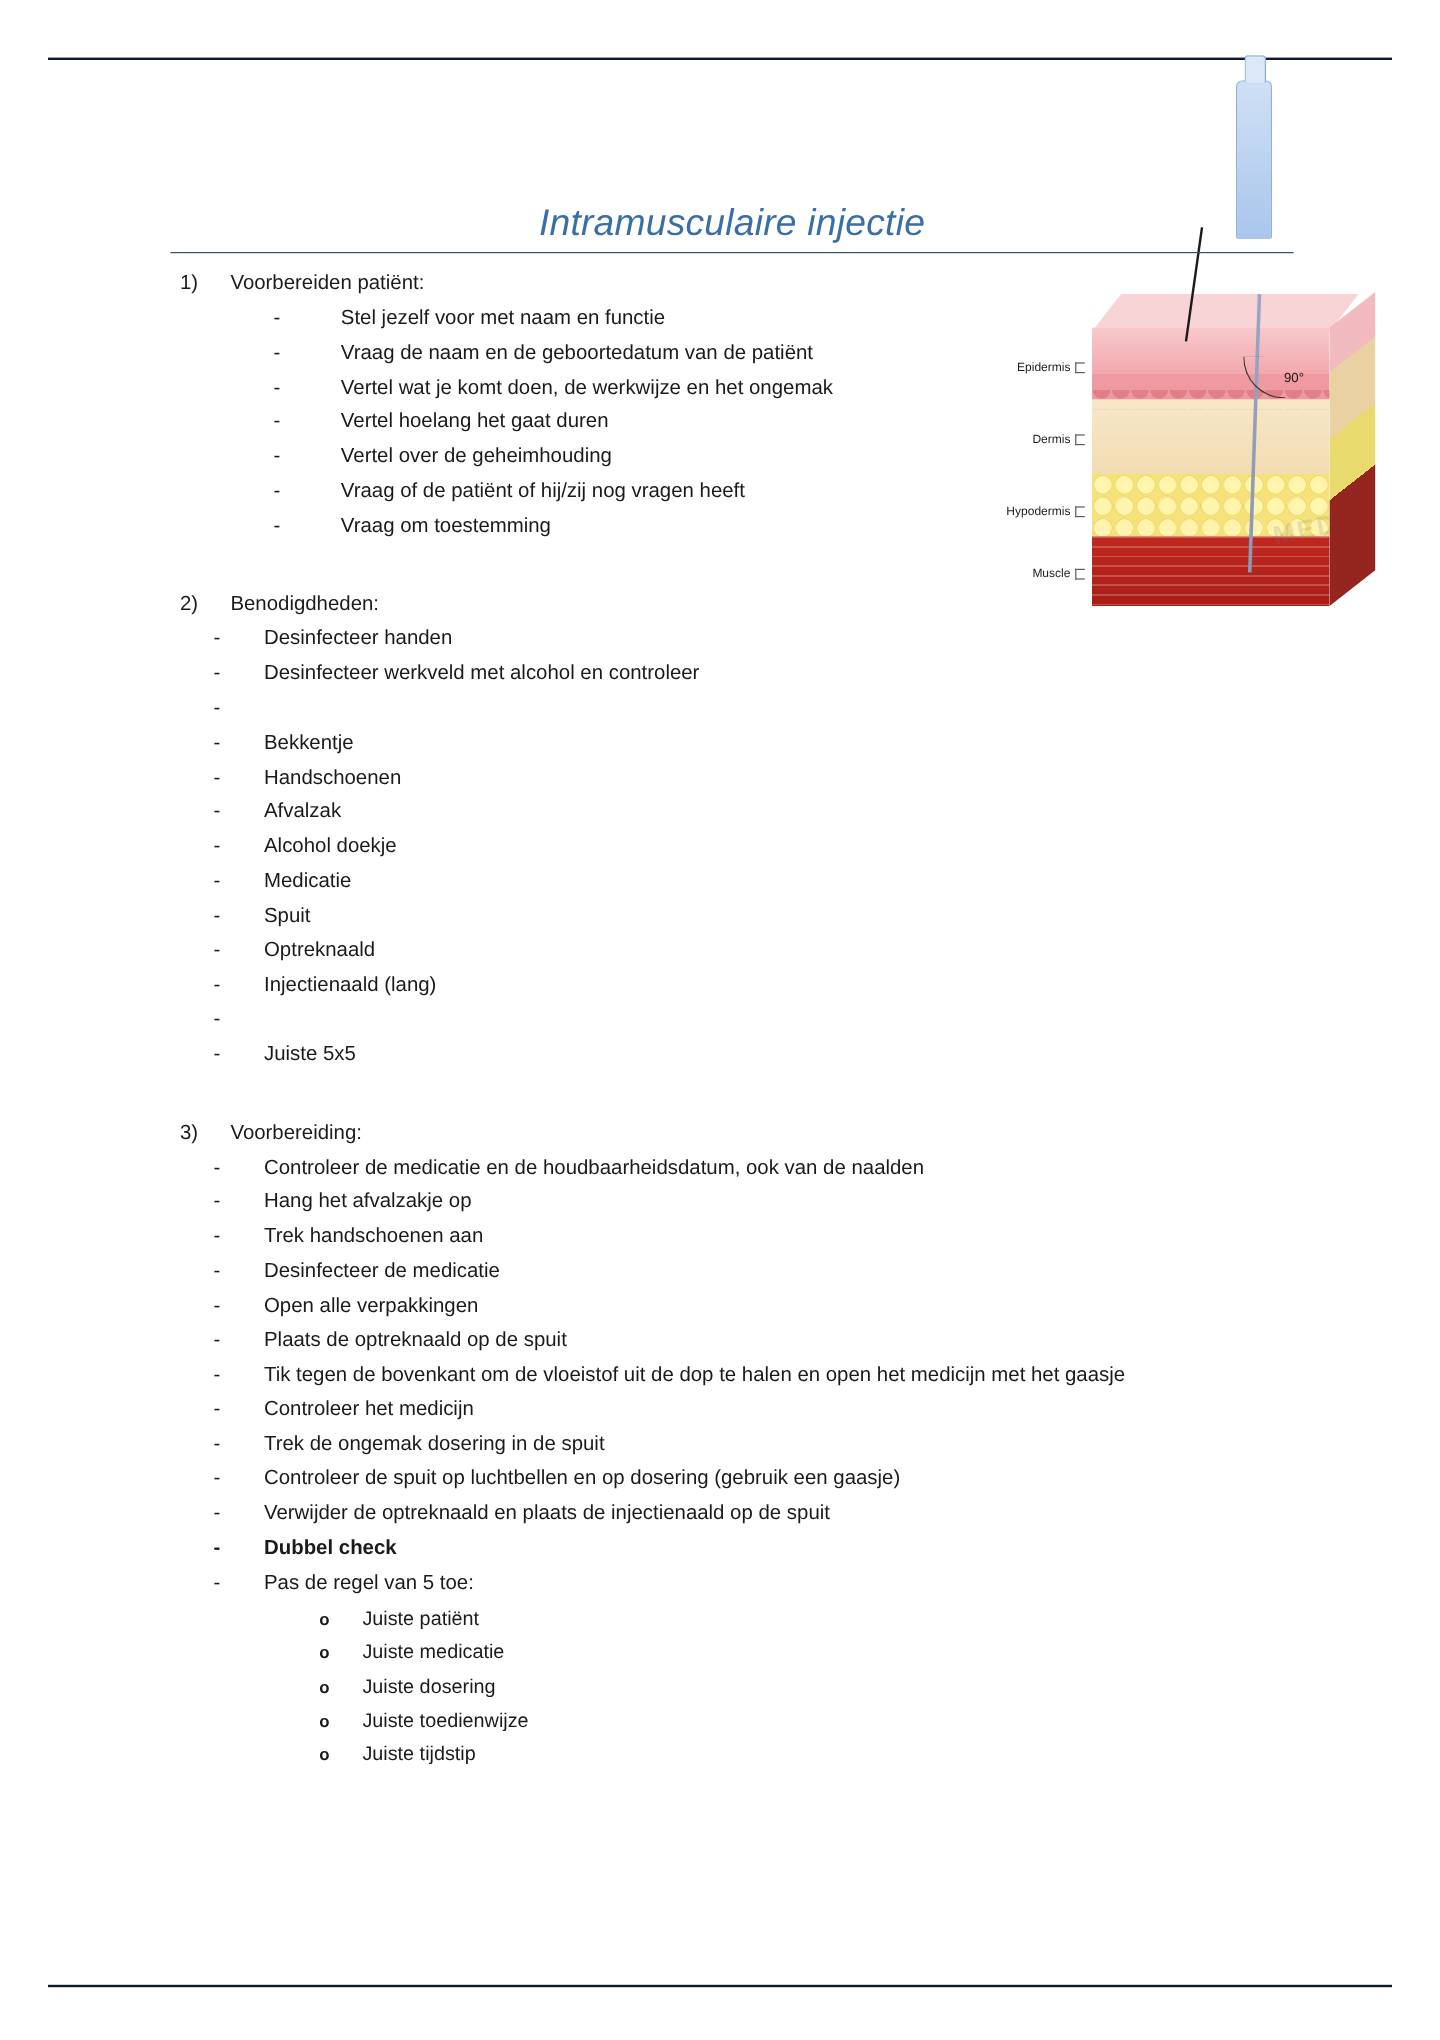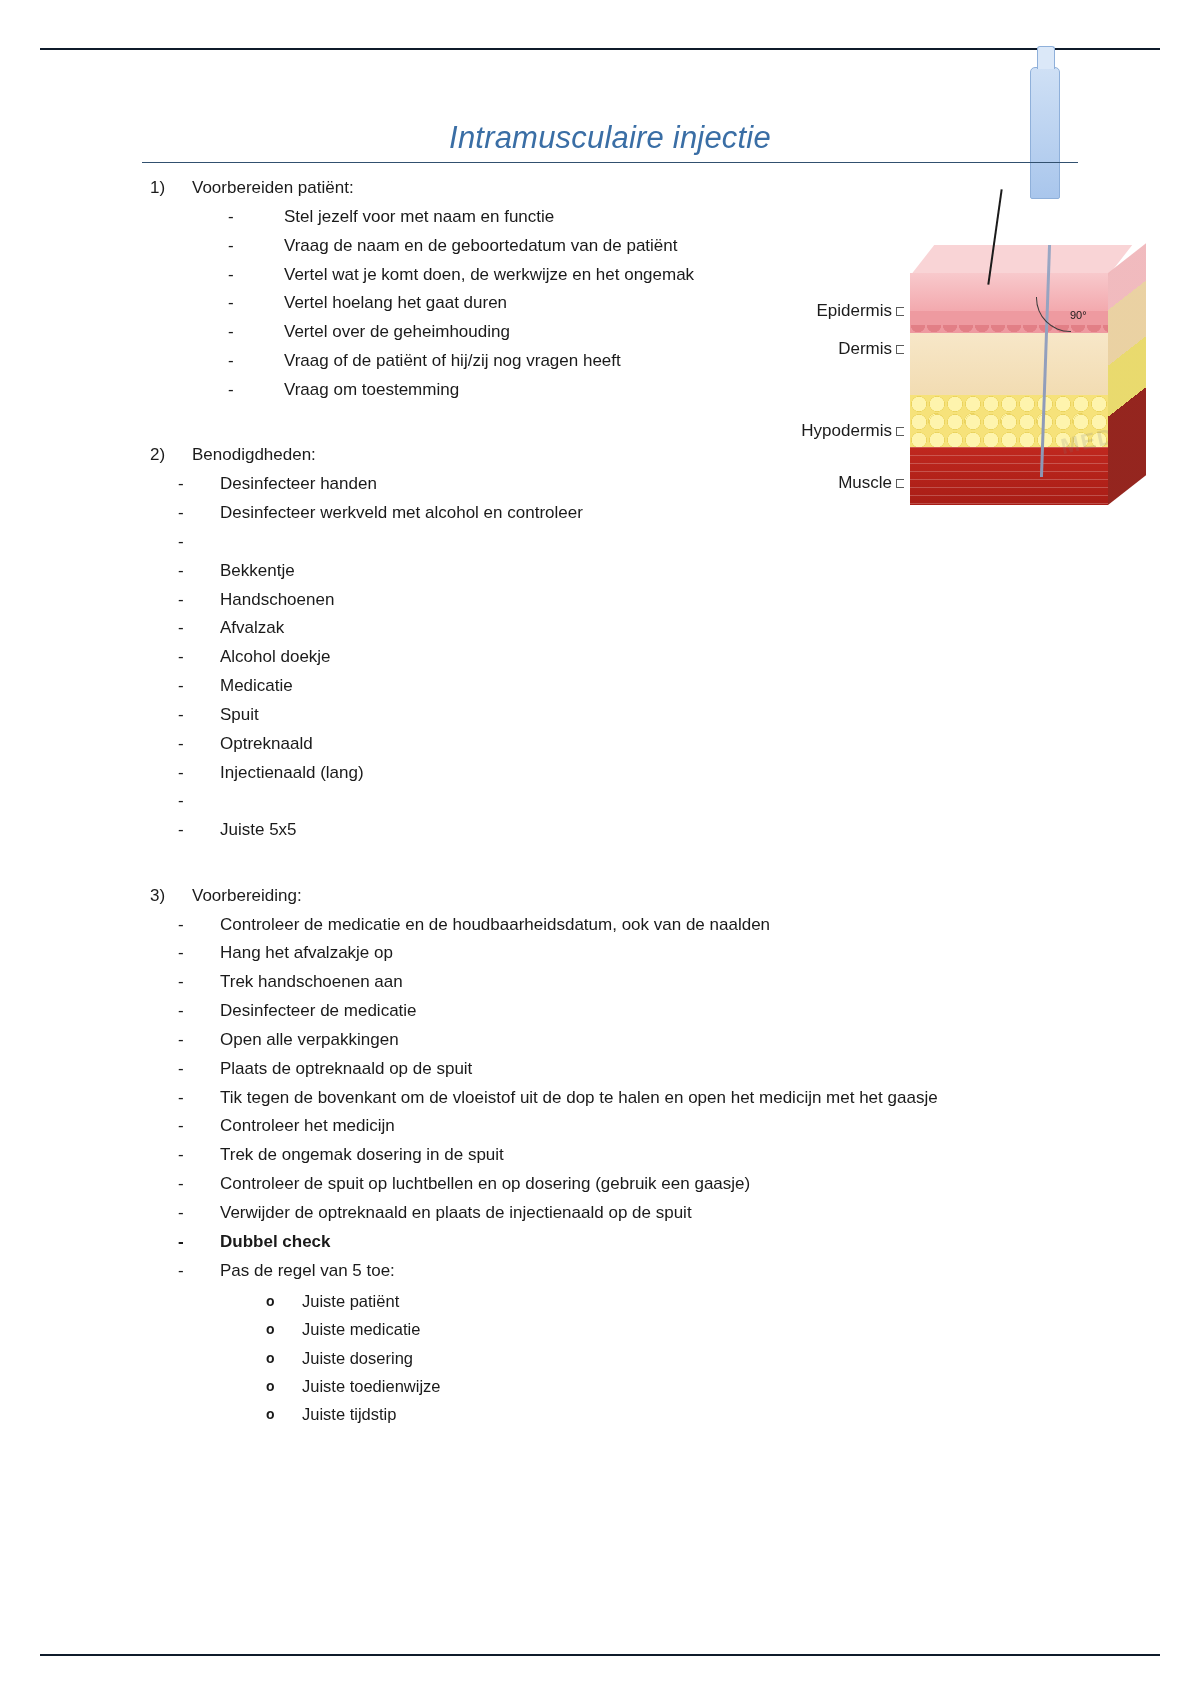--- a/index.html
+++ b/index.html
@@ -42,20 +42,21 @@
     width: 920px;
   }
   .doc-title {
     text-align: center;
     font-size: 31px;
     font-style: italic;
     color: #3a6ea5;
     font-weight: 400;
     letter-spacing: 0.2px;
     padding-bottom: 6px;
+    margin-top: 48px;
   }
   .title-rule {
     border-bottom: 1.5px solid #31506f;
     margin: 0 -8px 12px -8px;
   }
 
   .num-item {
     position: relative;
     margin-top: 0;
   }
@@ -120,21 +121,21 @@
     top: 185px;
     width: 350px;
     height: 360px;
   }
   .fig-labels {
     position: absolute;
     left: 0;
     top: 0;
     width: 100px;
     height: 100%;
-    font-size: 17px;
+    font-size: 10px;
     color: #1b1b1b;
   }
   .fig-label {
     position: absolute;
     right: 6px;
     white-space: nowrap;
     text-align: right;
   }
   .fig-label .tick {
     display: inline-block;
@@ -307,21 +308,21 @@
 <div class="page">
 
   <div class="rule-top"></div>
   <div class="rule-bottom"></div>
 
   <div class="figure">
     <div class="fig-labels">
       <div class="fig-label" style="top:116px;">
         <span>Epidermis</span><span class="tick"></span>
       </div>
-      <div class="fig-label" style="top:154px;">
+      <div class="fig-label" style="top:176px;">
         <span>Dermis</span><span class="tick"></span>
       </div>
       <div class="fig-label" style="top:236px;">
         <span>Hypodermis</span><span class="tick"></span>
       </div>
       <div class="fig-label" style="top:288px;padding-left:40px;">
         <span>Muscle</span><span class="tick"></span>
       </div>
     </div>
 

